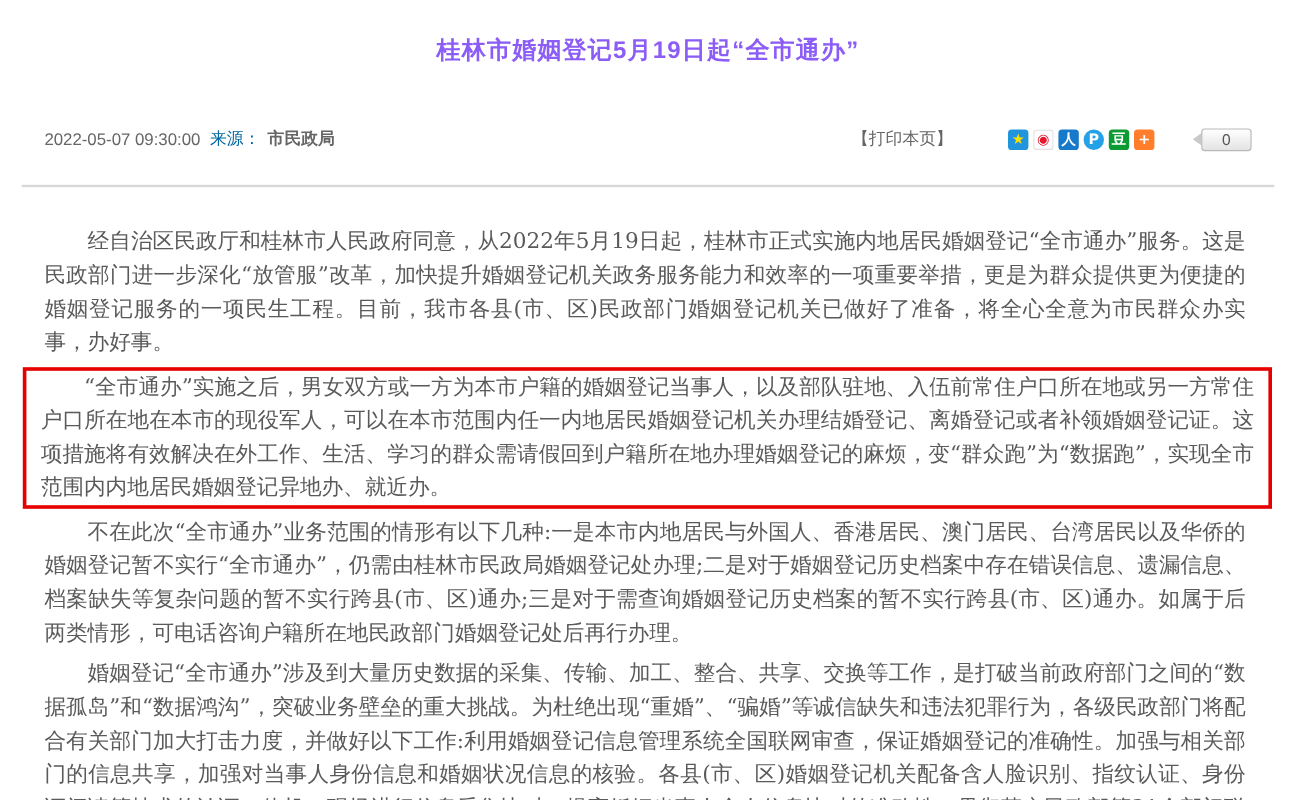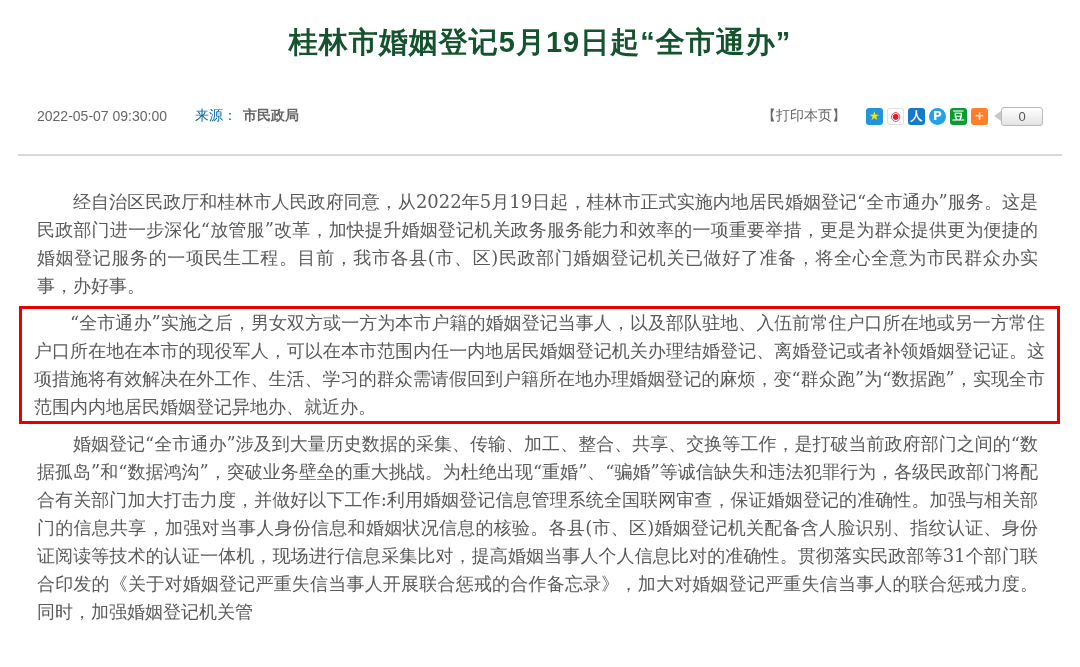--- a/index.html
+++ b/index.html
@@ -14,41 +14,41 @@
   .page {
     width: 1080px;
     height: 667px;
     overflow: hidden;
     background: #ffffff;
     position: relative;
   }
   .article-title {
     margin: 26px 40px 0;
     text-align: center;
-    font-size: 29px;
+    font-size: 20px;
     line-height: 32px;
     font-weight: bold;
-    color: #14532d;
+    color: #8b5cf6;
     letter-spacing: 1px;
     font-family: "Liberation Sans", "DejaVu Sans", sans-serif;
   }
   .meta-row {
     margin: 48px 37px 0;
     height: 20px;
     display: flex;
     justify-content: space-between;
     align-items: center;
     font-size: 14px;
     color: #666666;
   }
   .meta-left { display: flex; align-items: center; }
-  .meta-date { margin-right: 28px; color: #666666; }
+  .meta-date { margin-right: 8px; color: #666666; }
   .meta-source-label { color: #0369a1; }
   .meta-source { margin-left: 6px; color: #666666; font-weight: bold; }
-  .meta-right { display: flex; align-items: center; }
+  .meta-right { display: flex; align-items: center; gap: 26px; }
   .print-button {
     color: #666666;
     text-decoration: none;
     cursor: pointer;
     margin-right: 16px;
   }
   .share-icons { display: inline-flex; align-items: center; }
   .share-icon {
     display: inline-flex;
     align-items: center;
@@ -140,16 +140,17 @@
         <span class="count-box">0</span>
       </span>
     </div>
   </div>
 
   <hr class="divider">
 
   <div class="article-body">
     <p>经自治区民政厅和桂林市人民政府同意，从2022年5月19日起，桂林市正式实施内地居民婚姻登记“全市通办”服务。这是民政部门进一步深化“放管服”改革，加快提升婚姻登记机关政务服务能力和效率的一项重要举措，更是为群众提供更为便捷的婚姻登记服务的一项民生工程。目前，我市各县(市、区)民政部门婚姻登记机关已做好了准备，将全心全意为市民群众办实事，办好事。</p>
     <p class="highlighted" style="border-color: rgb(230, 0, 0);">“全市通办”实施之后，男女双方或一方为本市户籍的婚姻登记当事人，以及部队驻地、入伍前常住户口所在地或另一方常住户口所在地在本市的现役军人，可以在本市范围内任一内地居民婚姻登记机关办理结婚登记、离婚登记或者补领婚姻登记证。这项措施将有效解决在外工作、生活、学习的群众需请假回到户籍所在地办理婚姻登记的麻烦，变“群众跑”为“数据跑”，实现全市范围内内地居民婚姻登记异地办、就近办。</p>
+    <p>不在此次“全市通办”业务范围的情形有以下几种:一是本市内地居民与外国人、香港居民、澳门居民、台湾居民以及华侨的婚姻登记暂不实行“全市通办”，仍需由桂林市民政局婚姻登记处办理;二是对于婚姻登记历史档案中存在错误信息、遗漏信息、档案缺失等复杂问题的暂不实行跨县(市、区)通办;三是对于需查询婚姻登记历史档案的暂不实行跨县(市、区)通办。如属于后两类情形，可电话咨询户籍所在地民政部门婚姻登记处后再行办理。</p>
     <p>婚姻登记“全市通办”涉及到大量历史数据的采集、传输、加工、整合、共享、交换等工作，是打破当前政府部门之间的“数据孤岛”和“数据鸿沟”，突破业务壁垒的重大挑战。为杜绝出现“重婚”、“骗婚”等诚信缺失和违法犯罪行为，各级民政部门将配合有关部门加大打击力度，并做好以下工作:利用婚姻登记信息管理系统全国联网审查，保证婚姻登记的准确性。加强与相关部门的信息共享，加强对当事人身份信息和婚姻状况信息的核验。各县(市、区)婚姻登记机关配备含人脸识别、指纹认证、身份证阅读等技术的认证一体机，现场进行信息采集比对，提高婚姻当事人个人信息比对的准确性。贯彻落实民政部等31个部门联合印发的《关于对婚姻登记严重失信当事人开展联合惩戒的合作备忘录》，加大对婚姻登记严重失信当事人的联合惩戒力度。同时，加强婚姻登记机关管</p>
   </div>
 
 </div>
 
 </body></html>

